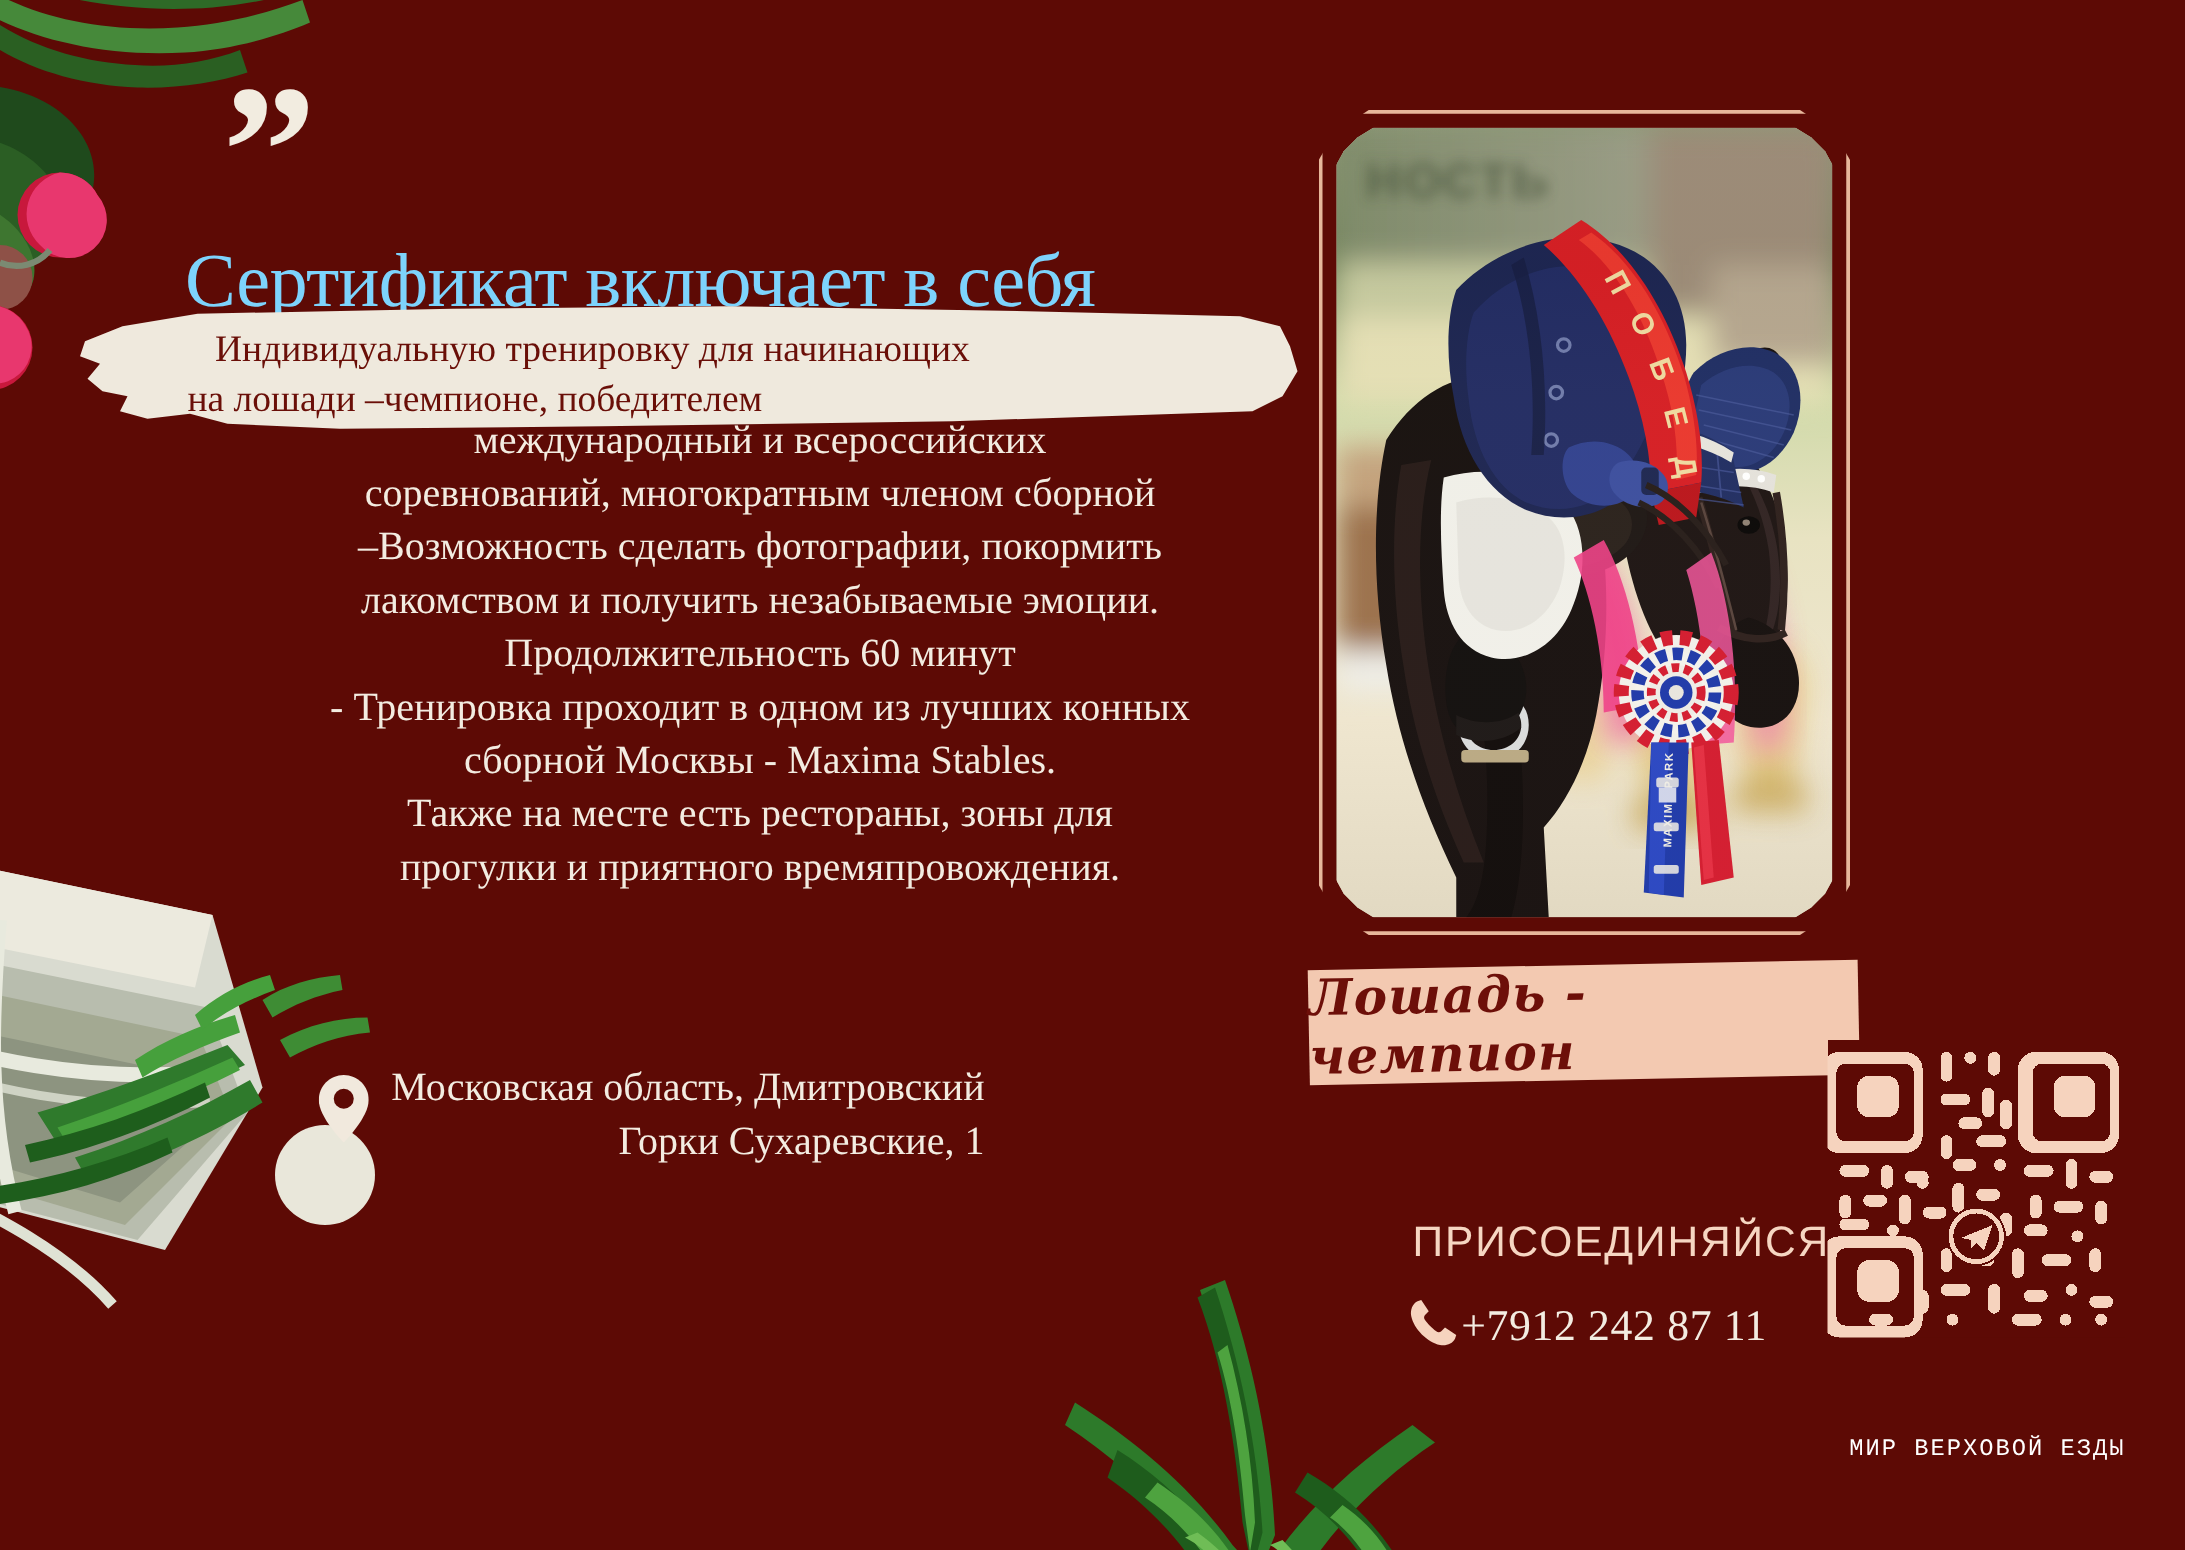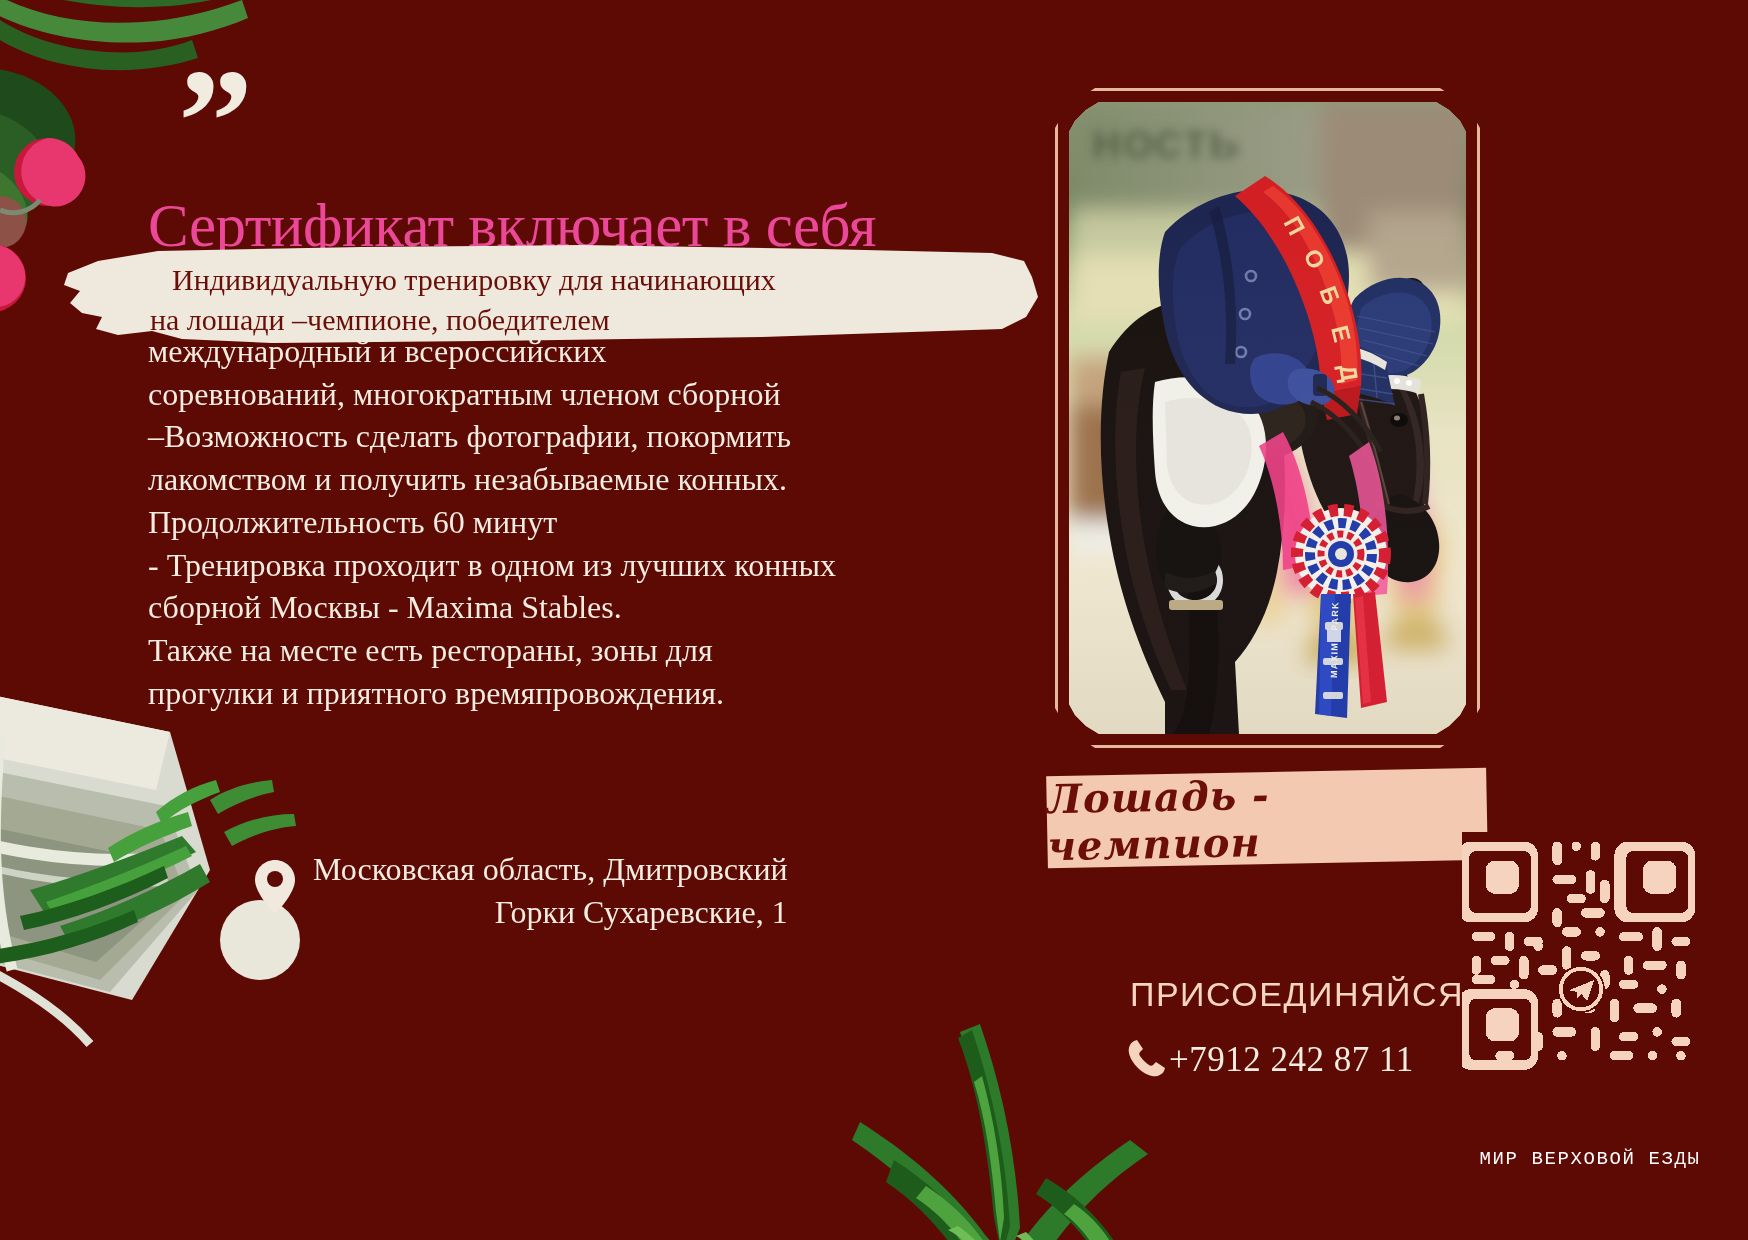--- a/index.html
+++ b/index.html
@@ -24,21 +24,21 @@
     position:absolute;left:178px;top:46px;
     color:#f2ece0;
     font-family:"Liberation Serif", serif;
     font-size:150px;line-height:1;font-weight:700;
     letter-spacing:-6px;
   }
 
   
   .title{
     position:absolute;left:148px;top:152px;width:900px;
-    color:#ec4899;
+    color:#7dd3fc;
     font-size:61px;line-height:1.08;
     font-weight:400;
     letter-spacing:-0.5px;
     white-space:nowrap;
   }
 
   
   .brush{
     position:absolute;left:62px;top:243px;width:980px;height:102px;
   }
@@ -51,21 +51,21 @@
     z-index:3;
   }
   .highlight-text .l1{display:block;text-indent:22px;}
 
   
   .body-text{
     position:absolute;left:148px;top:330px;width:920px;
     color:#f3ece1;
     font-size:32px;line-height:1.335;
   }
-  .body-text p{margin:0;}
+  .body-text p{margin:0;text-align:center;}
 
   
   .address-row{
     position:absolute;left:255px;top:848px;width:760px;
     display:flex;align-items:flex-start;gap:18px;
   }
   .pin-icon{flex:0 0 auto;margin-top:12px;}
   .address-text{
     color:#f3ece1;font-size:32px;line-height:1.35;text-align:right;
   }
@@ -239,21 +239,21 @@
 
   <div class="highlight-text">
     <span class="l1">Индивидуальную тренировку для начинающих</span>
     <span class="l2">на лошади –чемпионе, победителем</span>
   </div>
 
   <div class="body-text">
     <p>международный и всероссийских</p>
     <p>соревнований, многократным членом сборной</p>
     <p>–Возможность сделать фотографии, покормить</p>
-    <p>лакомством и получить незабываемые конных.</p>
+    <p>лакомством и получить незабываемые эмоции.</p>
     <p>Продолжительность 60 минут</p>
     <p>- Тренировка проходит в одном из лучших конных</p>
     <p>сборной Москвы - Maxima Stables.</p>
     <p>Также на месте есть рестораны, зоны для</p>
     <p>прогулки и приятного времяпровождения.</p>
   </div>
 
   <div class="address-row">
     <span class="pin-icon">
       <svg width="40" height="54" viewBox="0 0 40 54">

